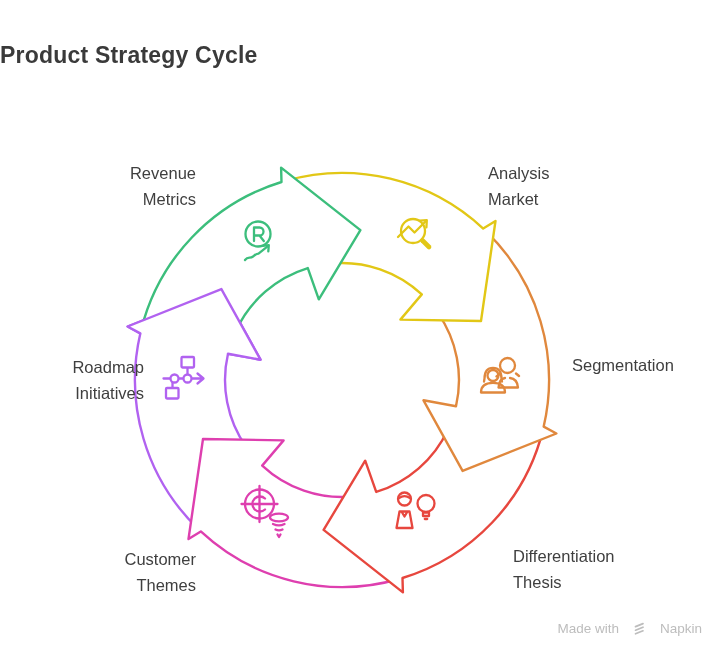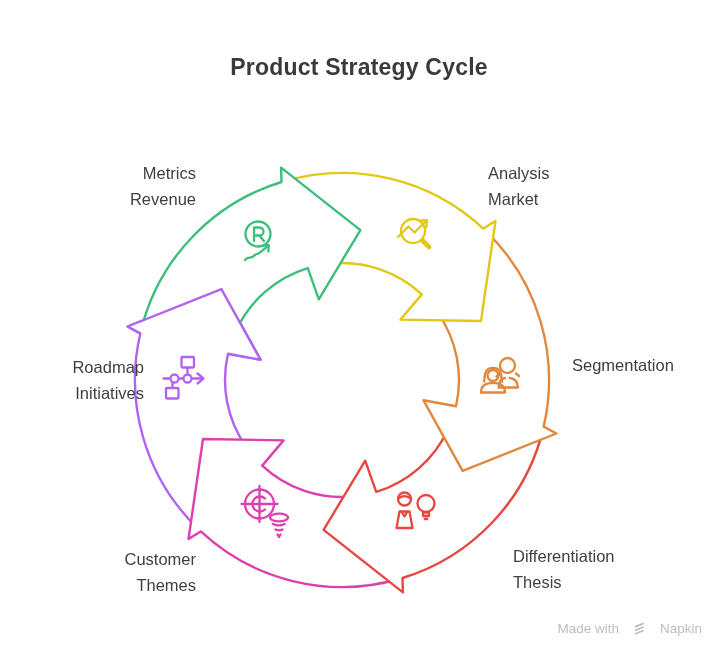--- a/index.html
+++ b/index.html
@@ -1,18 +1,18 @@
 <!DOCTYPE html>
 <html><head>
 <meta charset="utf-8">
 <style>
   html,body{margin:0;padding:0;background:#fff;}
   .canvas{position:relative;width:722px;height:647px;background:#ffffff;overflow:hidden;
           font-family:"Liberation Sans", sans-serif;}
-  .title{position:absolute;top:42px;left:0;width:694px;margin:12px;text-align:center;
+  .title{position:absolute;top:42px;left:0;width:694px;margin:0;
          font-size:23px;font-weight:700;color:#3a3a3a;letter-spacing:.2px;}
   #cycle-svg{position:absolute;left:0;top:0;width:722px;height:647px;}
   .seg-label{position:absolute;font-size:16.5px;line-height:26px;color:#3f3f3f;font-weight:400;}
   .seg-label.align-r{text-align:right;}
   .seg-label.align-l{text-align:left;}
   .lbl-revenue{left:46px;top:160px;width:150px;}
   .lbl-market{left:488px;top:160px;width:160px;}
   .lbl-customer{left:572px;top:352px;width:148px;}
   .lbl-differentiation{left:489px;top:543px;width:175px;margin-left:24px;}
   .lbl-strategic{left:46px;top:546px;width:150px;}
@@ -100,22 +100,22 @@
       <path d="M4.5 28.5 H42.5 M38.5 23.5 L44.5 28.5 L38.5 33.5"></path>
       <path d="M28.5 18 V24.5 M13.5 38 V28.5"></path>
       <circle cx="15.5" cy="28.5" r="4" fill="#fff"></circle>
       <circle cx="28.5" cy="28.5" r="4" fill="#fff"></circle>
       <rect x="22.5" y="7" width="12.5" height="10.5" rx="1" fill="#fff"></rect>
       <rect x="7" y="38" width="12.5" height="10.5" rx="1" fill="#fff"></rect>
     </g>
   </svg>
 
   <div class="seg-label align-r lbl-revenue">
+    <div>Revenue</div>
     <div>Metrics</div>
-    <div>Revenue</div>
   </div>
   <div class="seg-label align-l lbl-market">
     <div>Analysis</div>
     <div>Market</div>
   </div>
   <div class="seg-label align-l lbl-customer">
     <div>Segmentation</div>
   </div>
   <div class="seg-label align-l lbl-differentiation">
     <div>Differentiation</div>

